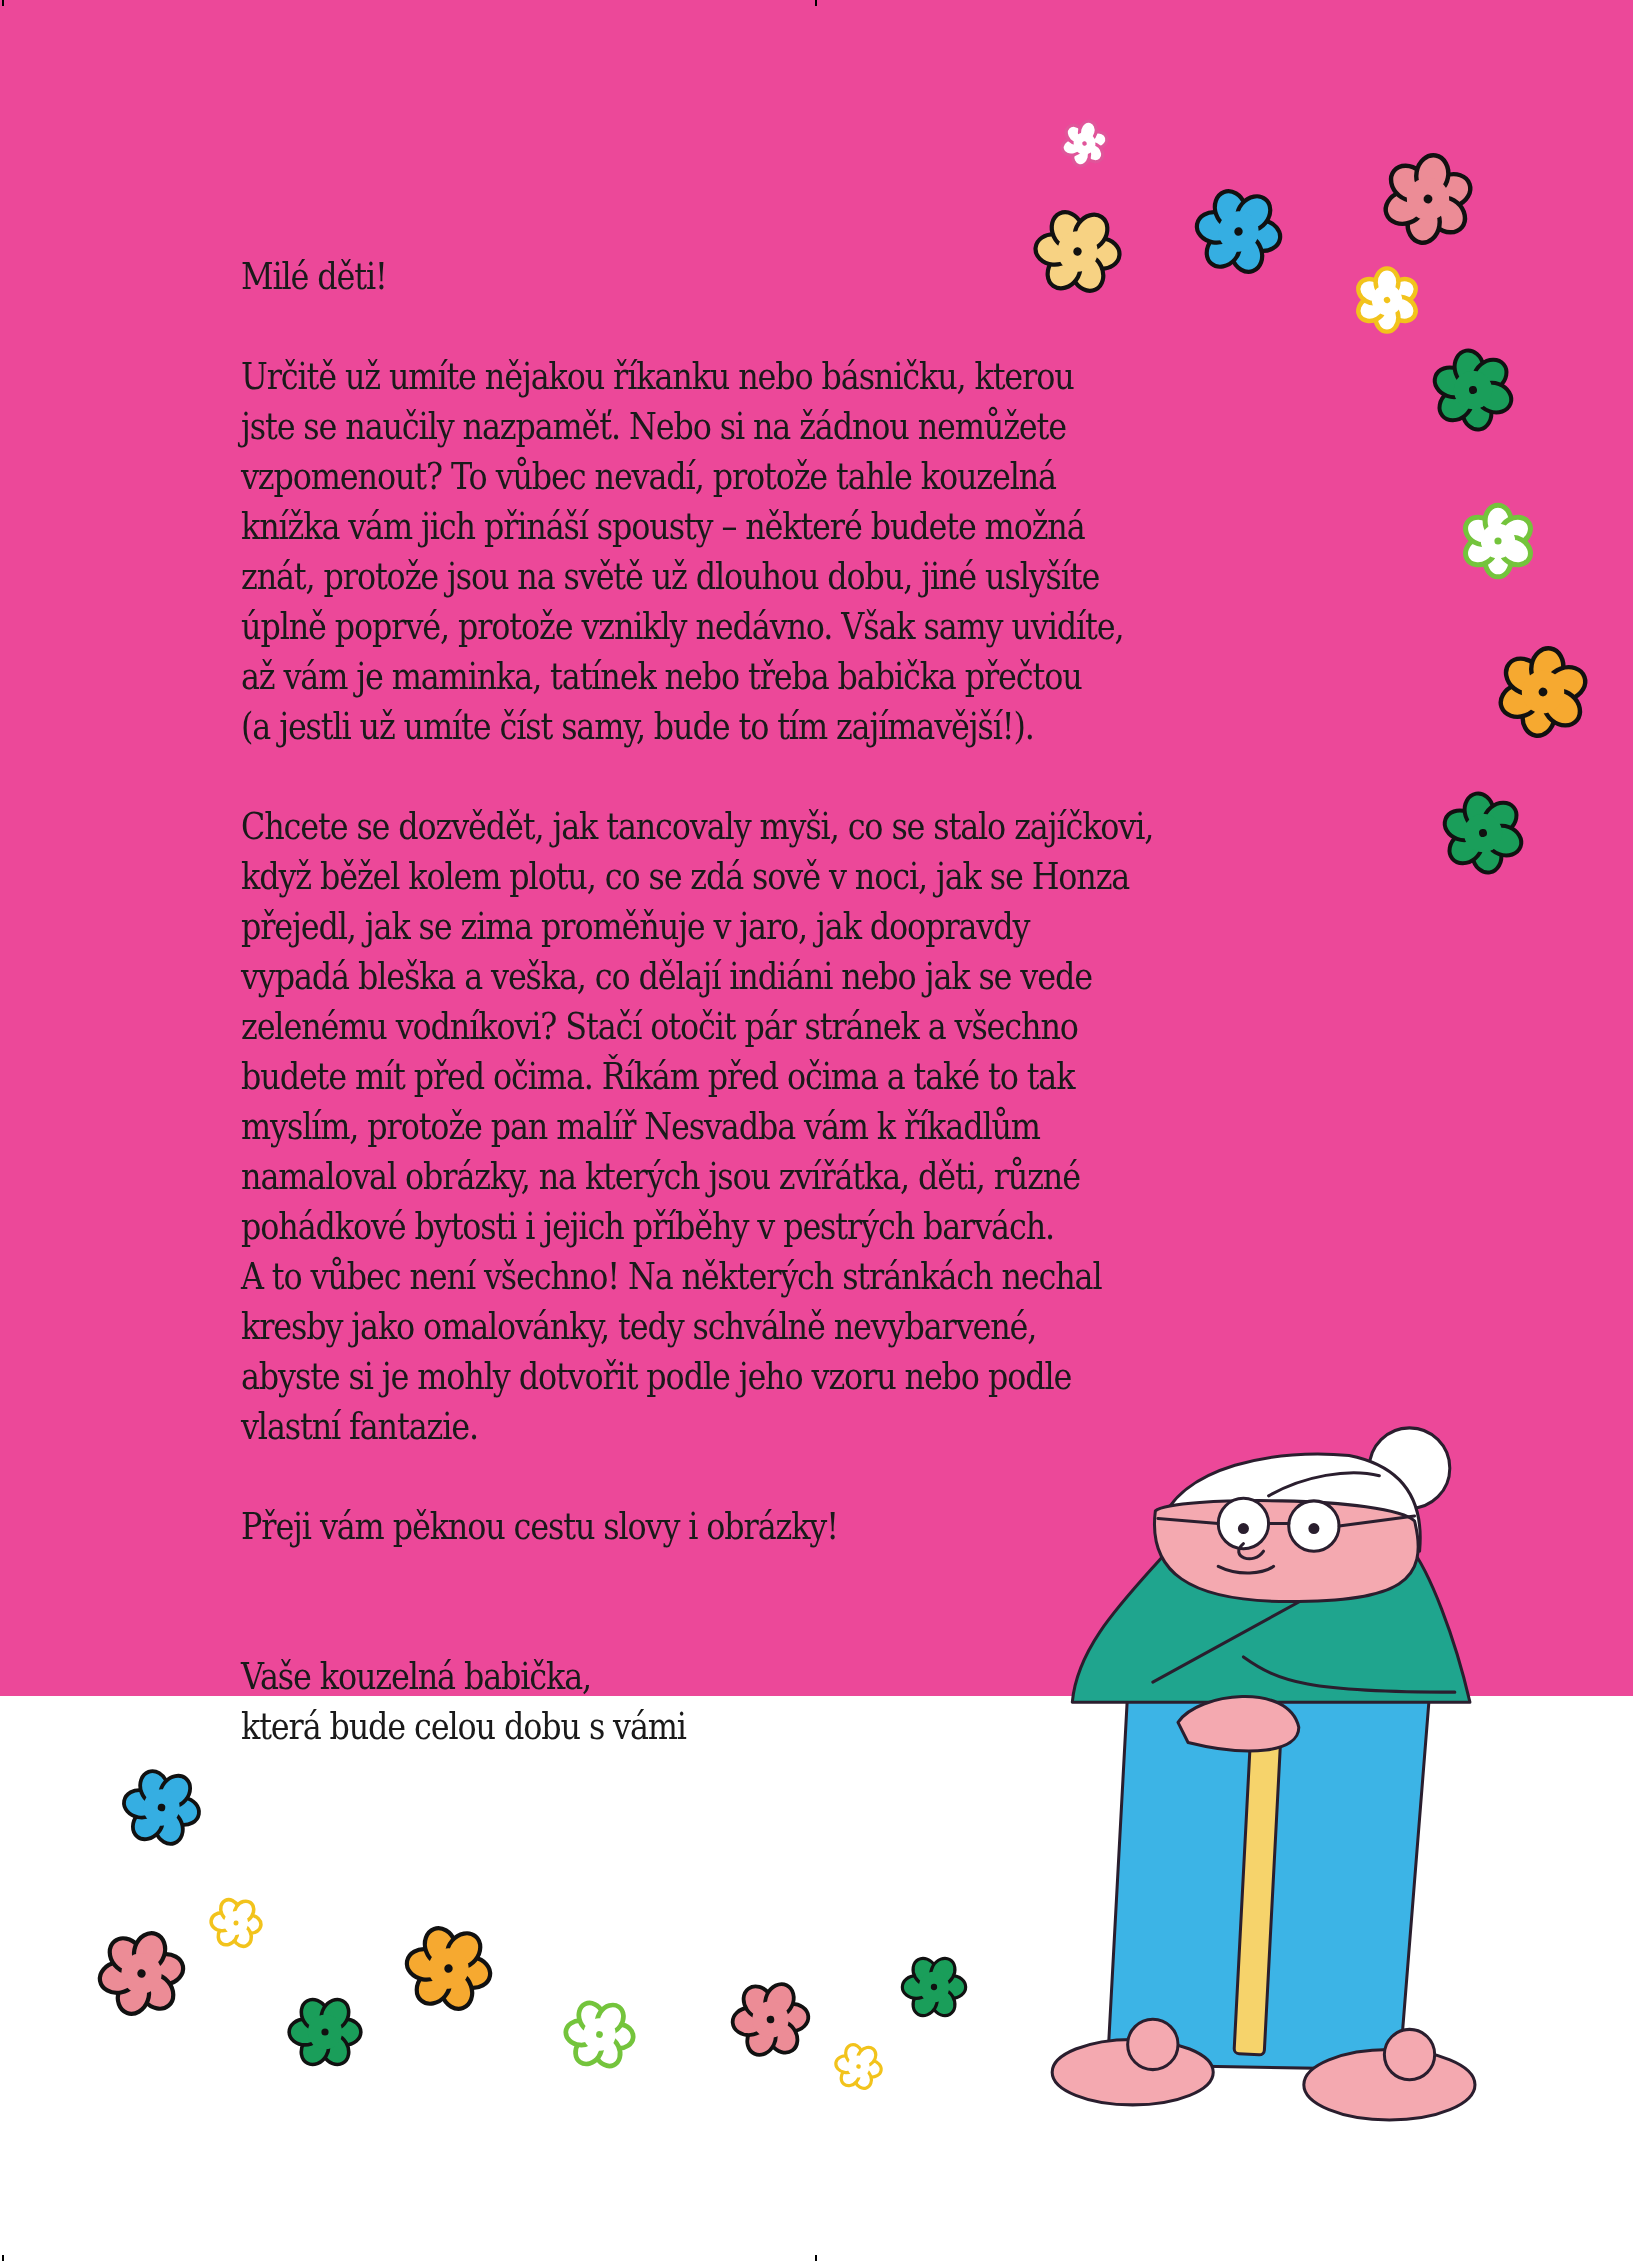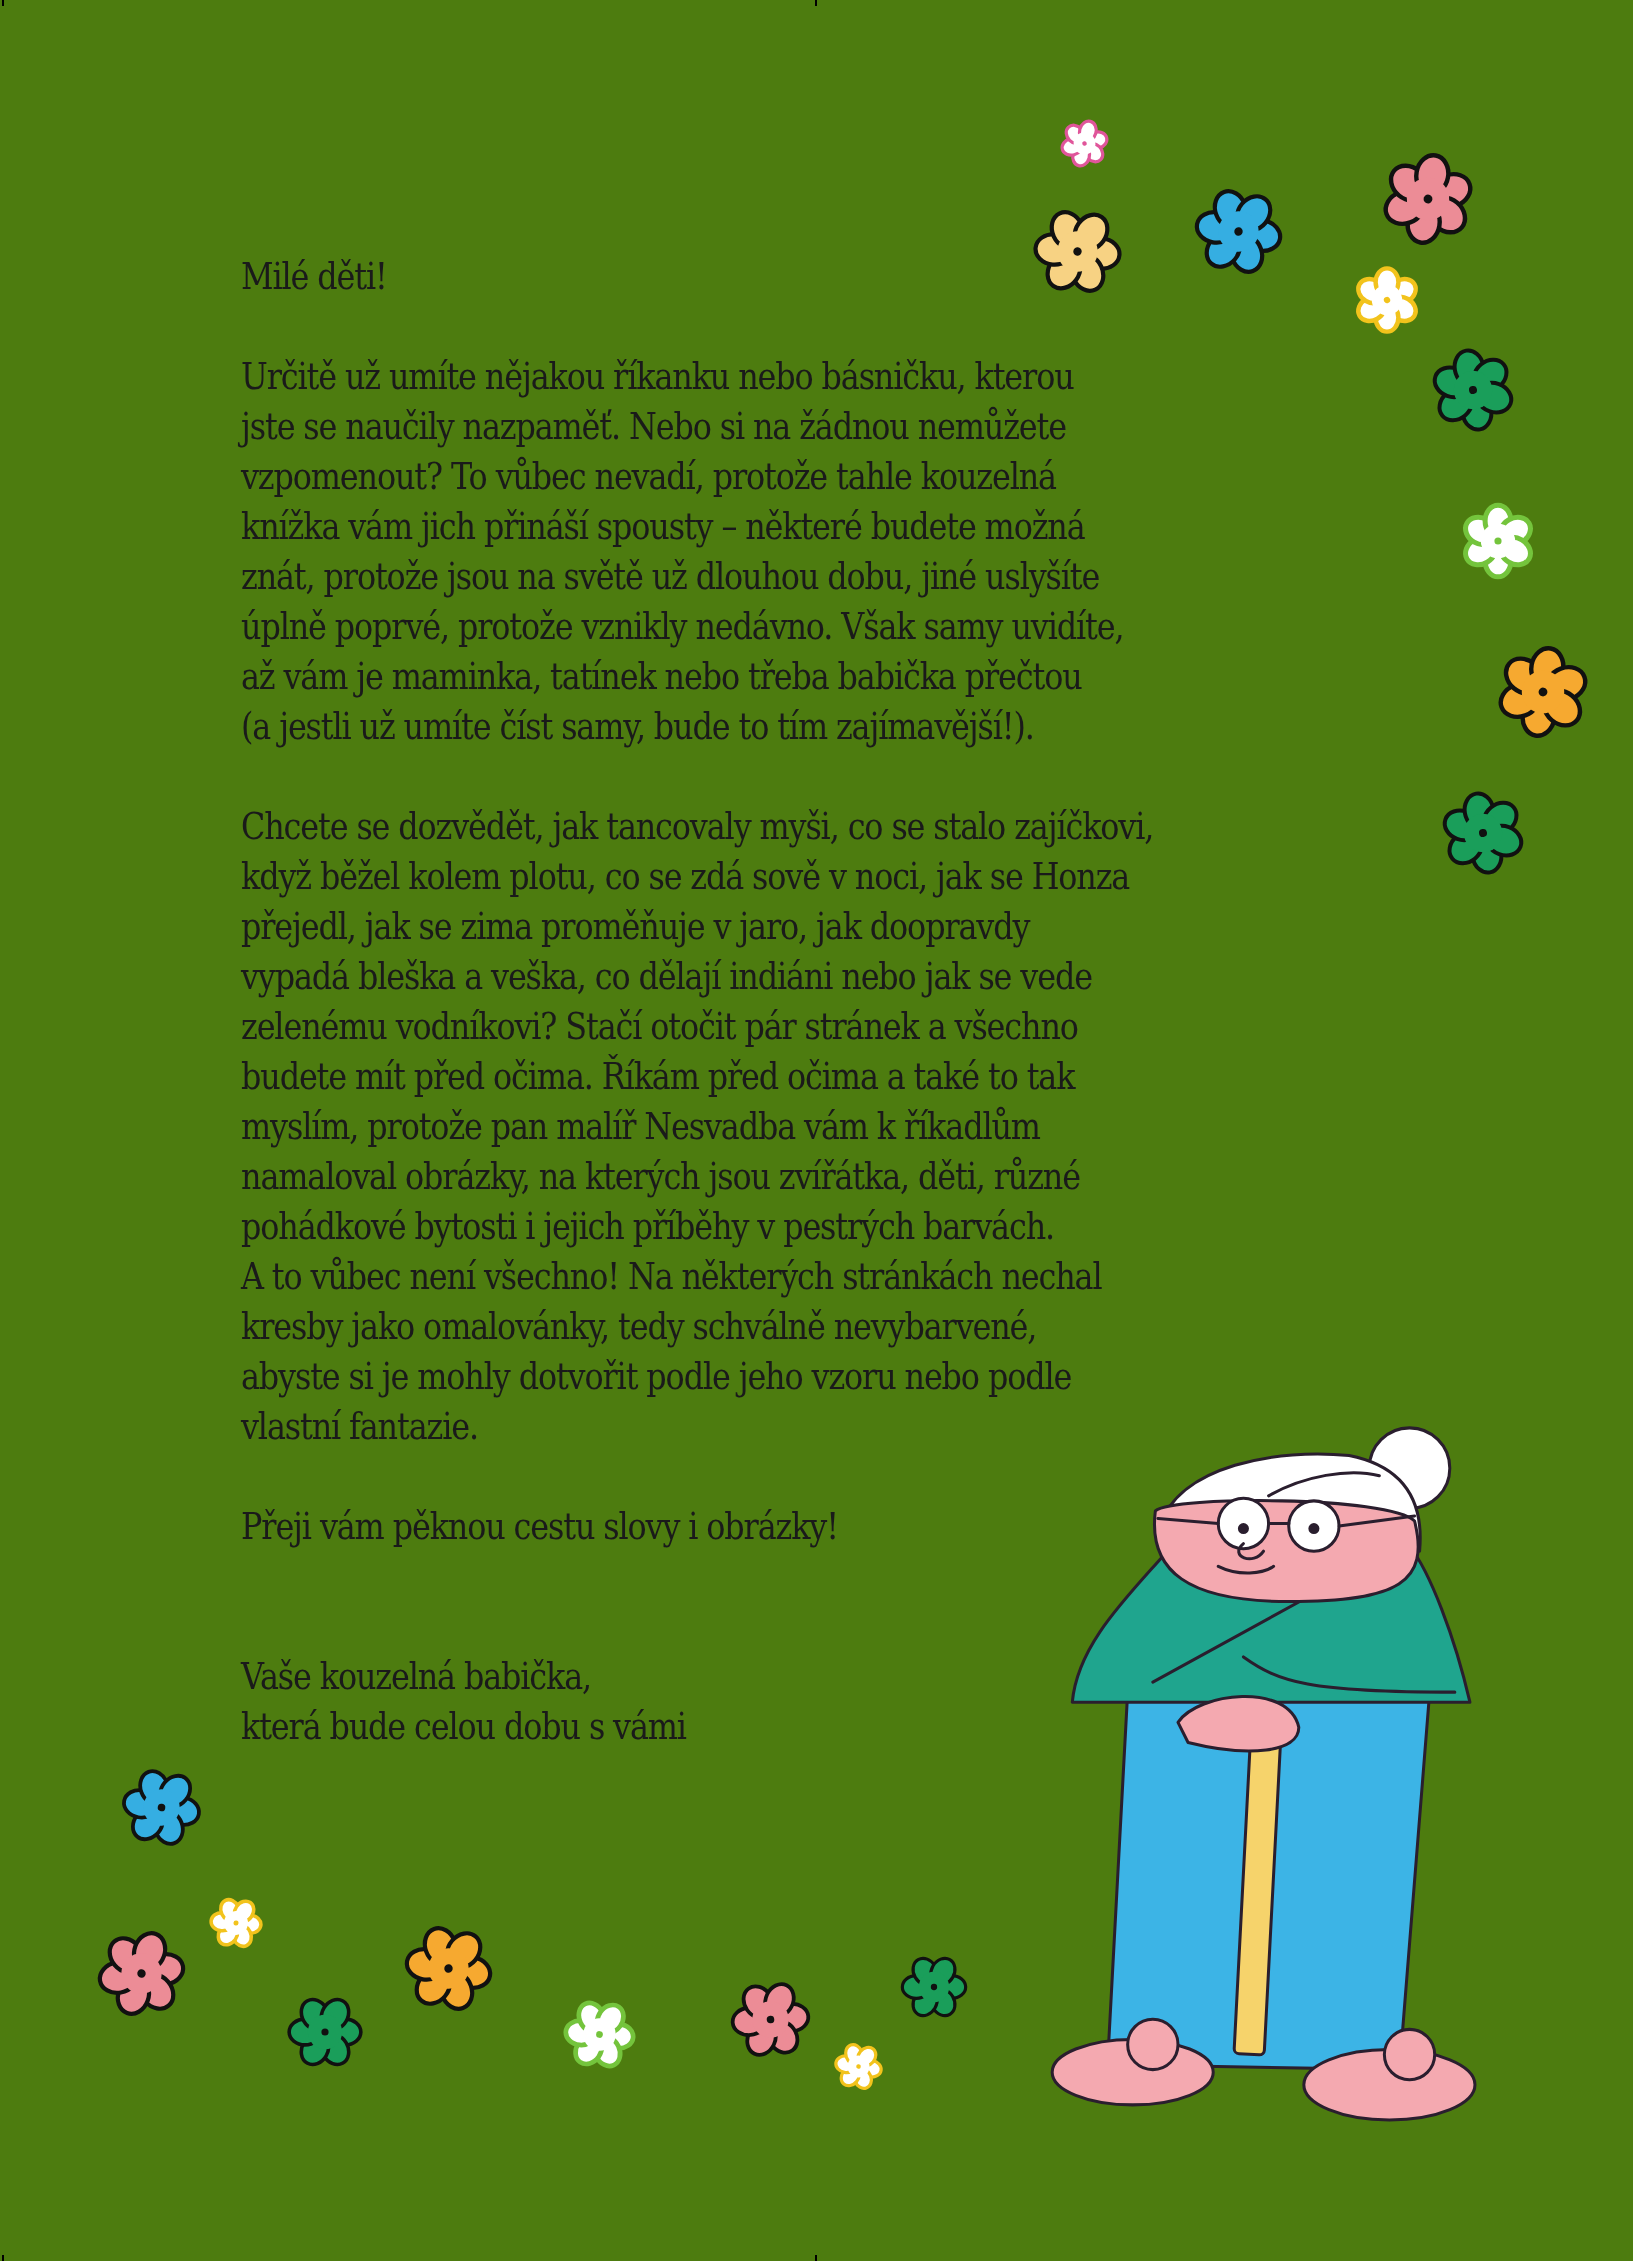--- a/index.html
+++ b/index.html
@@ -1,17 +1,17 @@
 <!DOCTYPE html>
 <html style="font-size:8px"><head>
 <meta charset="utf-8">
 <style>
   html, body { margin: 0; padding: 0; background: #ffffff; }
   body { width: 1634px; height: 2261px; position: relative; overflow: hidden; }
-  .page { position: absolute; left: 0; top: 0; width: 1634px; height: 2261px; background: #4d7c0f; }
+  .page { position: absolute; left: 0; top: 0; width: 1634px; height: 1696px; background: #ec4899; }
   .crop { position: absolute; background: #000; width: 2px; height: 6px; }
   .text {
     position: absolute; left: 241px; top: 252px; width: 1158px;
     font-family: "DejaVu Serif", "Liberation Serif", serif;
     font-size: 37px; line-height: 50px; color: #1a1a1a;
     letter-spacing: -1.3px; transform: scaleX(0.86); transform-origin: left top;
   }
   .text p { margin: 0; }
   .gap1 { height: 50px; }
   .gap2 { height: 50px; }

